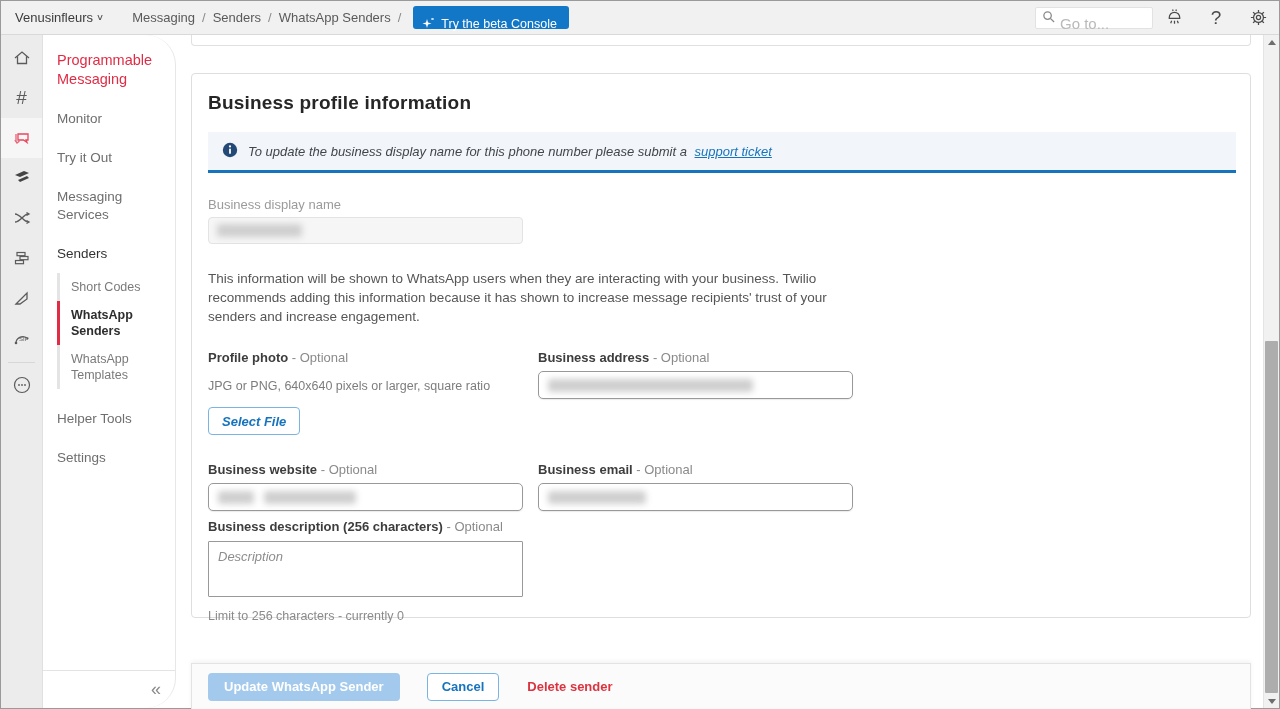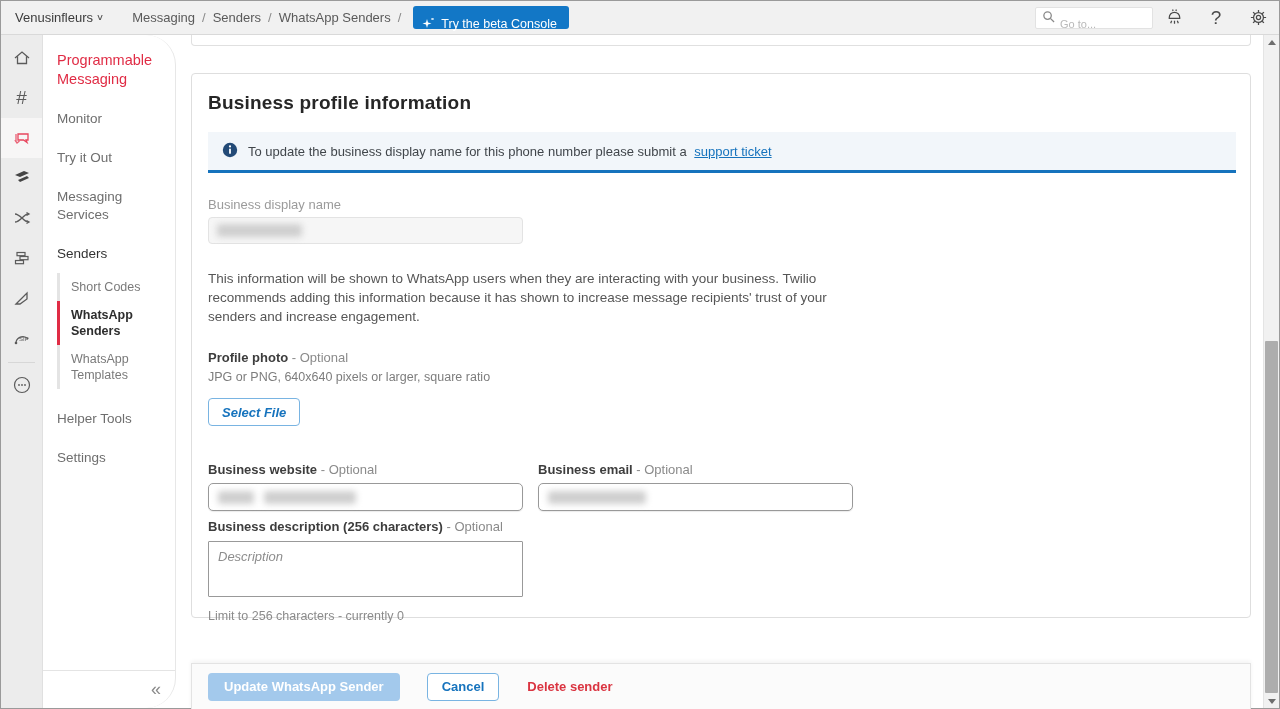--- a/index.html
+++ b/index.html
@@ -15,21 +15,21 @@
   .breadcrumb { display:flex; align-items:center; gap:7px; margin-left:28px; font-size:13px; color:#5a5a5a; }
   .breadcrumb a { color:#5a5a5a; text-decoration:none; cursor:pointer; }
   .crumb-sep { color:#8a8a8a; }
   .beta-btn { margin-left:12px; height:23px; padding:12px 12px 0 9px; background:#1277c6; color:#fff;
               border:none; border-radius:3px; font-size:12.5px; display:flex; align-items:center; gap:6px; cursor:pointer;
               font-family:inherit; }
   .beta-btn svg { display:block; }
   .topbar-right { margin-left:auto; display:flex; align-items:center; gap:0; }
   .goto-box { width:118px; height:22px; background:#fff; border:1px solid #e2e2e2; border-radius:2px;
               display:flex; align-items:center; padding:0 6px; gap:5px; }
-  .goto-box input { border:none; outline:none; width:80px; font-size:11px; color:#555; background:transparent; font-family:inherit;margin-top:12px; }
+  .goto-box input { border:none; outline:none; width:80px; font-size:15px; color:#555; background:transparent; font-family:inherit;margin-top:12px; }
   .goto-box input::placeholder { color:#b9b9b9; }
   .top-icon { width:42px; height:34px; display:flex; align-items:center; justify-content:center;
               color:#4a4a4a; cursor:pointer; }
   .qmark { font-size:19px; color:#4a4a4a; font-weight:400; }
 
   
   .content { position:absolute; top:34px; left:0; right:0; bottom:0; display:flex; }
 
   
   .rail { width:42px; background:#ececec; border-right:1px solid #e0e0e0; display:flex; flex-direction:column; align-items:stretch; position:relative; }
@@ -54,33 +54,33 @@
                    color:#8a8a8a; font-size:18px; cursor:pointer; }
 
   
   .main { flex:1; position:relative; background:#fff; }
   .prev-card { position:absolute; top:0; left:15px; width:1060px; height:11px;
                border:1px solid #e0e0e0; border-top:none; border-radius:0 0 4px 4px; background:#fff; }
   .card { position:absolute; top:38px; left:15px; width:1060px; height:545px; background:#fff;
           border:1px solid #dedede; border-radius:4px; padding:18px 16px; }
   .card h1 { font-size:19px; color:#262626; letter-spacing:.2px; }
   .banner { margin-top:18px; width:1028px; height:41px; background:#f2f6fa; border-bottom:3px solid #1673bd;
-            display:flex; align-items:center; padding:0 14px; gap:10px; font-size:13px; color:#41464b; }
+            display:flex; align-items:center; padding:0 14px; gap:10px; font-size:13px; color:#41464b;font-style:italic; }
   .banner a { color:#1673bd; cursor:pointer; }
   .field-label-muted { margin-top:24px; font-size:13px; color:#9b9b9b; }
   .disabled-input { margin-top:5px; width:315px; height:27px; background:#f6f6f6; border:1px solid #e3e3e3;
                     border-radius:4px; display:flex; align-items:center; padding:0 8px; }
   .intro { margin-top:25px; max-width:625px; font-size:13.5px; color:#565656; line-height:19px; }
 
   .form-grid { position:relative; margin-top:24px; height:268px; }
   .col-l { position:absolute; left:0; width:315px; }
   .col-r { position:absolute; left:330px; width:315px; }
   .f-label { font-size:13px; color:#3d3d3d; font-weight:bold; }
   .f-label .opt { font-weight:normal; color:#8a8a8a; }
-  .f-help { margin-top:5px; font-size:12.5px; color:#7d7d7d; }
+  .f-help { margin-top:14px; font-size:12.5px; color:#7d7d7d; }
   .text-input { margin-top:6px; width:315px; height:28px; background:#fff; border:1px solid #999;
                 border-radius:5px; display:flex; align-items:center; gap:10px; padding:0 9px;
                 box-shadow:0 1px 1px rgba(0,0,0,.08); }
   .redact { height:13px; background:#cfcfcf; border-radius:3px; filter:blur(3px); }
   .btn-outline { margin-top:14px; height:28px; padding:0 13px; background:#fff; border:1px solid #79b4e2;
                  border-radius:4px; color:#1673bd; font-size:13px; font-weight:bold; cursor:pointer; font-family:inherit;font-style:italic; }
   .row2 { position:absolute; top:112px; }
   .row3 { position:absolute; top:169px; left:0; }
   .desc-area { margin-top:7px; width:315px; height:56px; border:1px solid #999; border-radius:1px;
                background:#fff; font-family:inherit; font-size:13px; font-style:italic; color:#555;
@@ -274,20 +274,29 @@
         <div class="form-grid">
 
           <div class="col-l" style="top:0;">
             <div class="f-label">
               <span>Profile photo</span>
               <span class="opt">- Optional</span>
             </div>
             <div class="f-help">JPG or PNG, 640x640 pixels or larger, square ratio</div>
             <button class="btn-outline">Select File</button>
           </div>
+          <div class="col-r" style="top:0;">
+            <div class="f-label">
+              <span>Business address</span>
+              <span class="opt">- Optional</span>
+            </div>
+            <div class="text-input">
+              <div class="redact" style="width:205px;"></div>
+            </div>
+          </div>
 
           <div class="col-l row2">
             <div class="f-label">
               <span>Business website</span>
               <span class="opt">- Optional</span>
             </div>
             <div class="text-input">
               <div class="redact" style="width:36px;"></div>
               <div class="redact" style="width:92px;"></div>
             </div>

